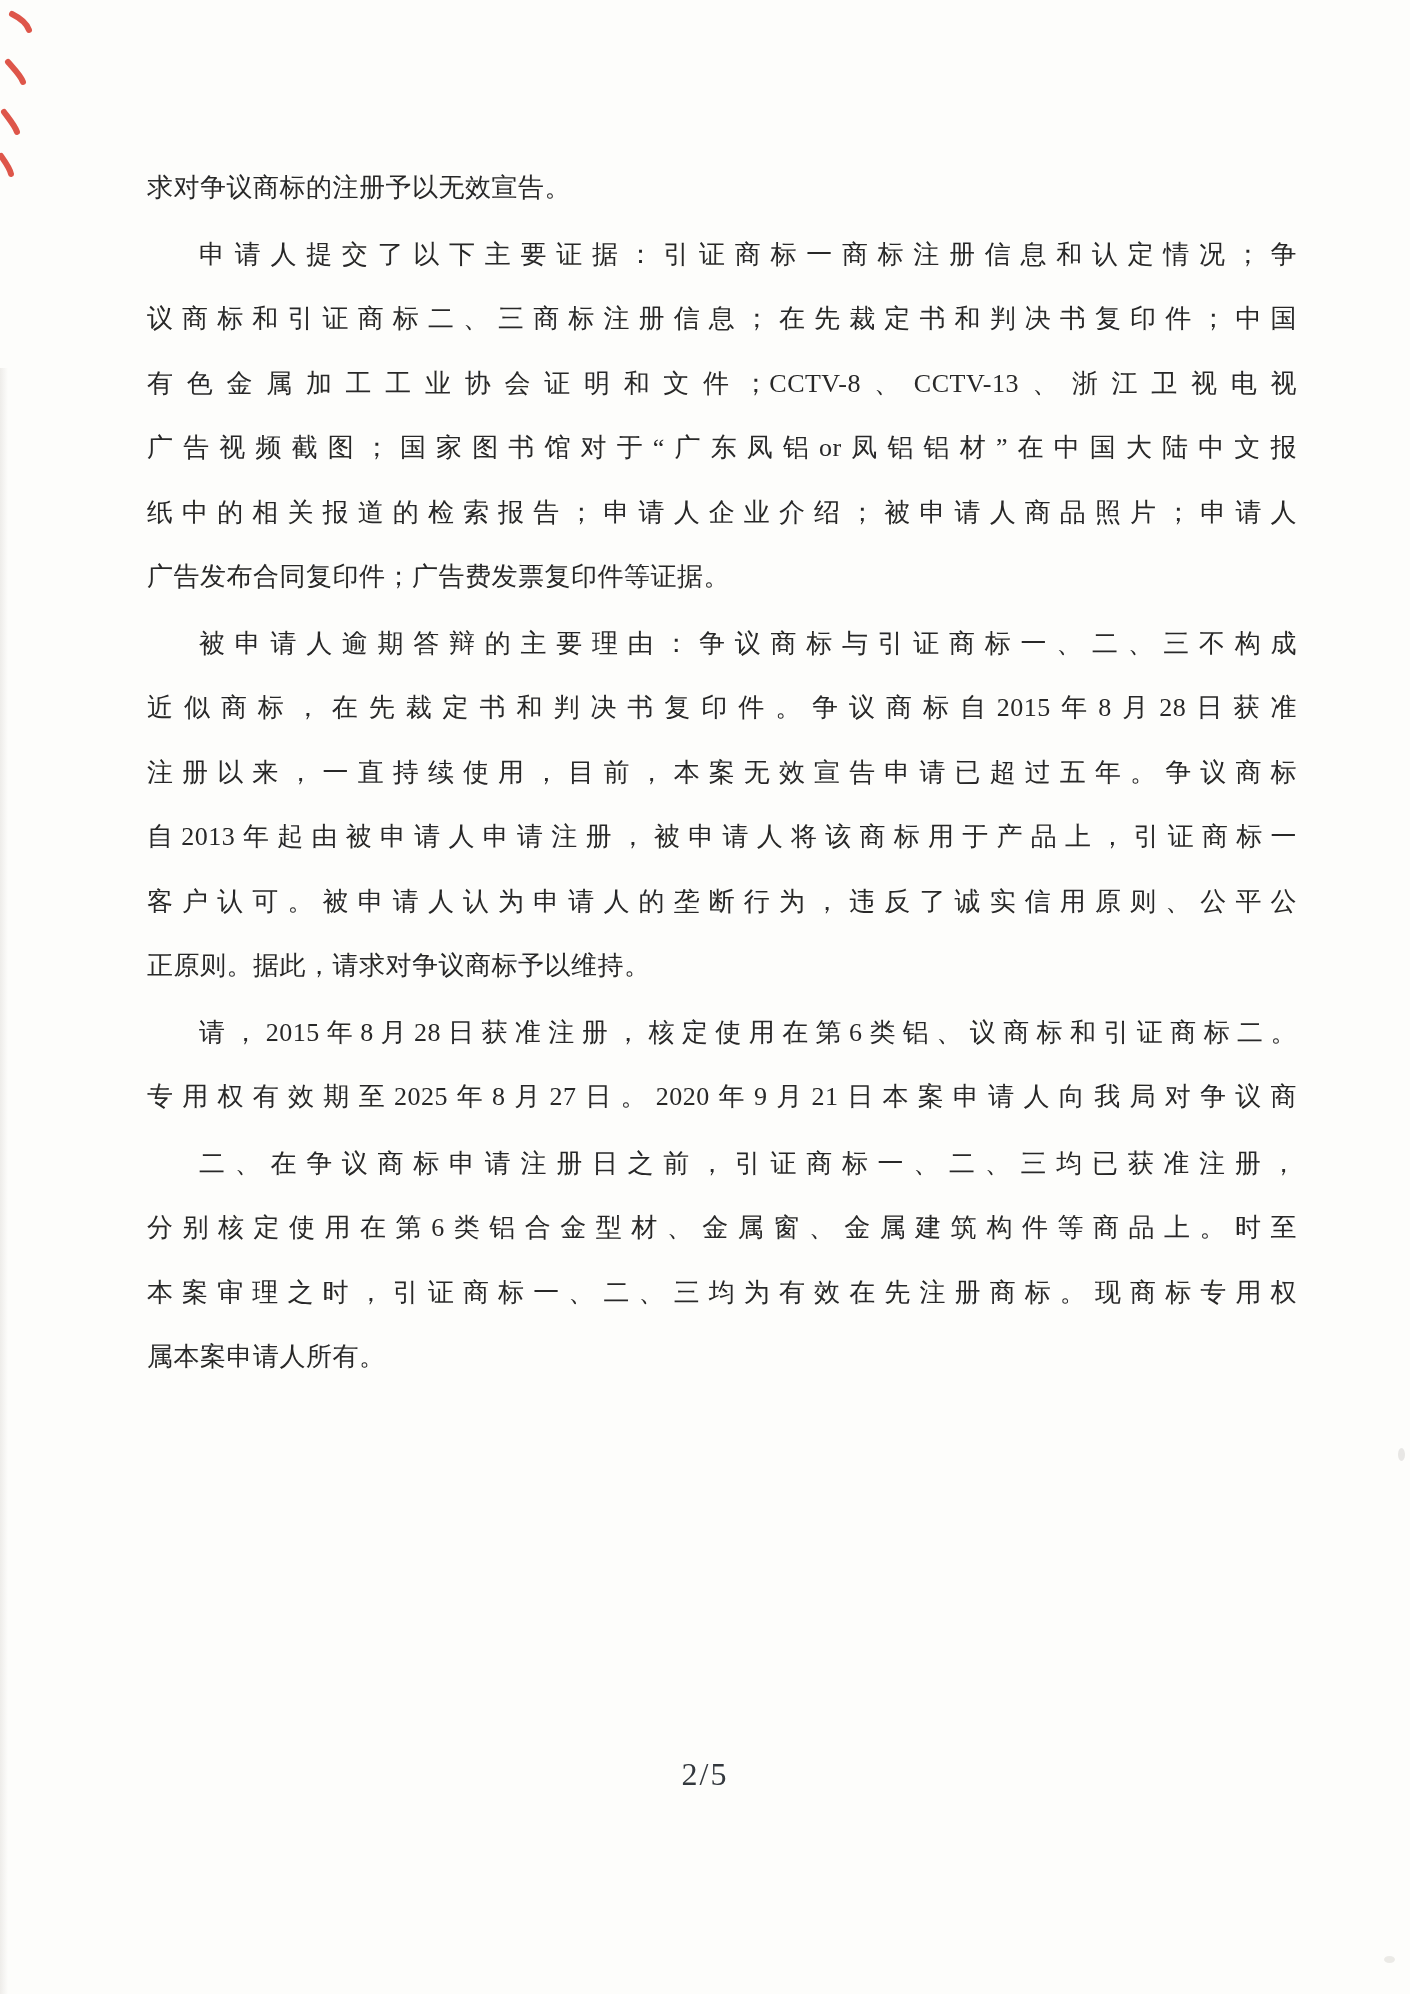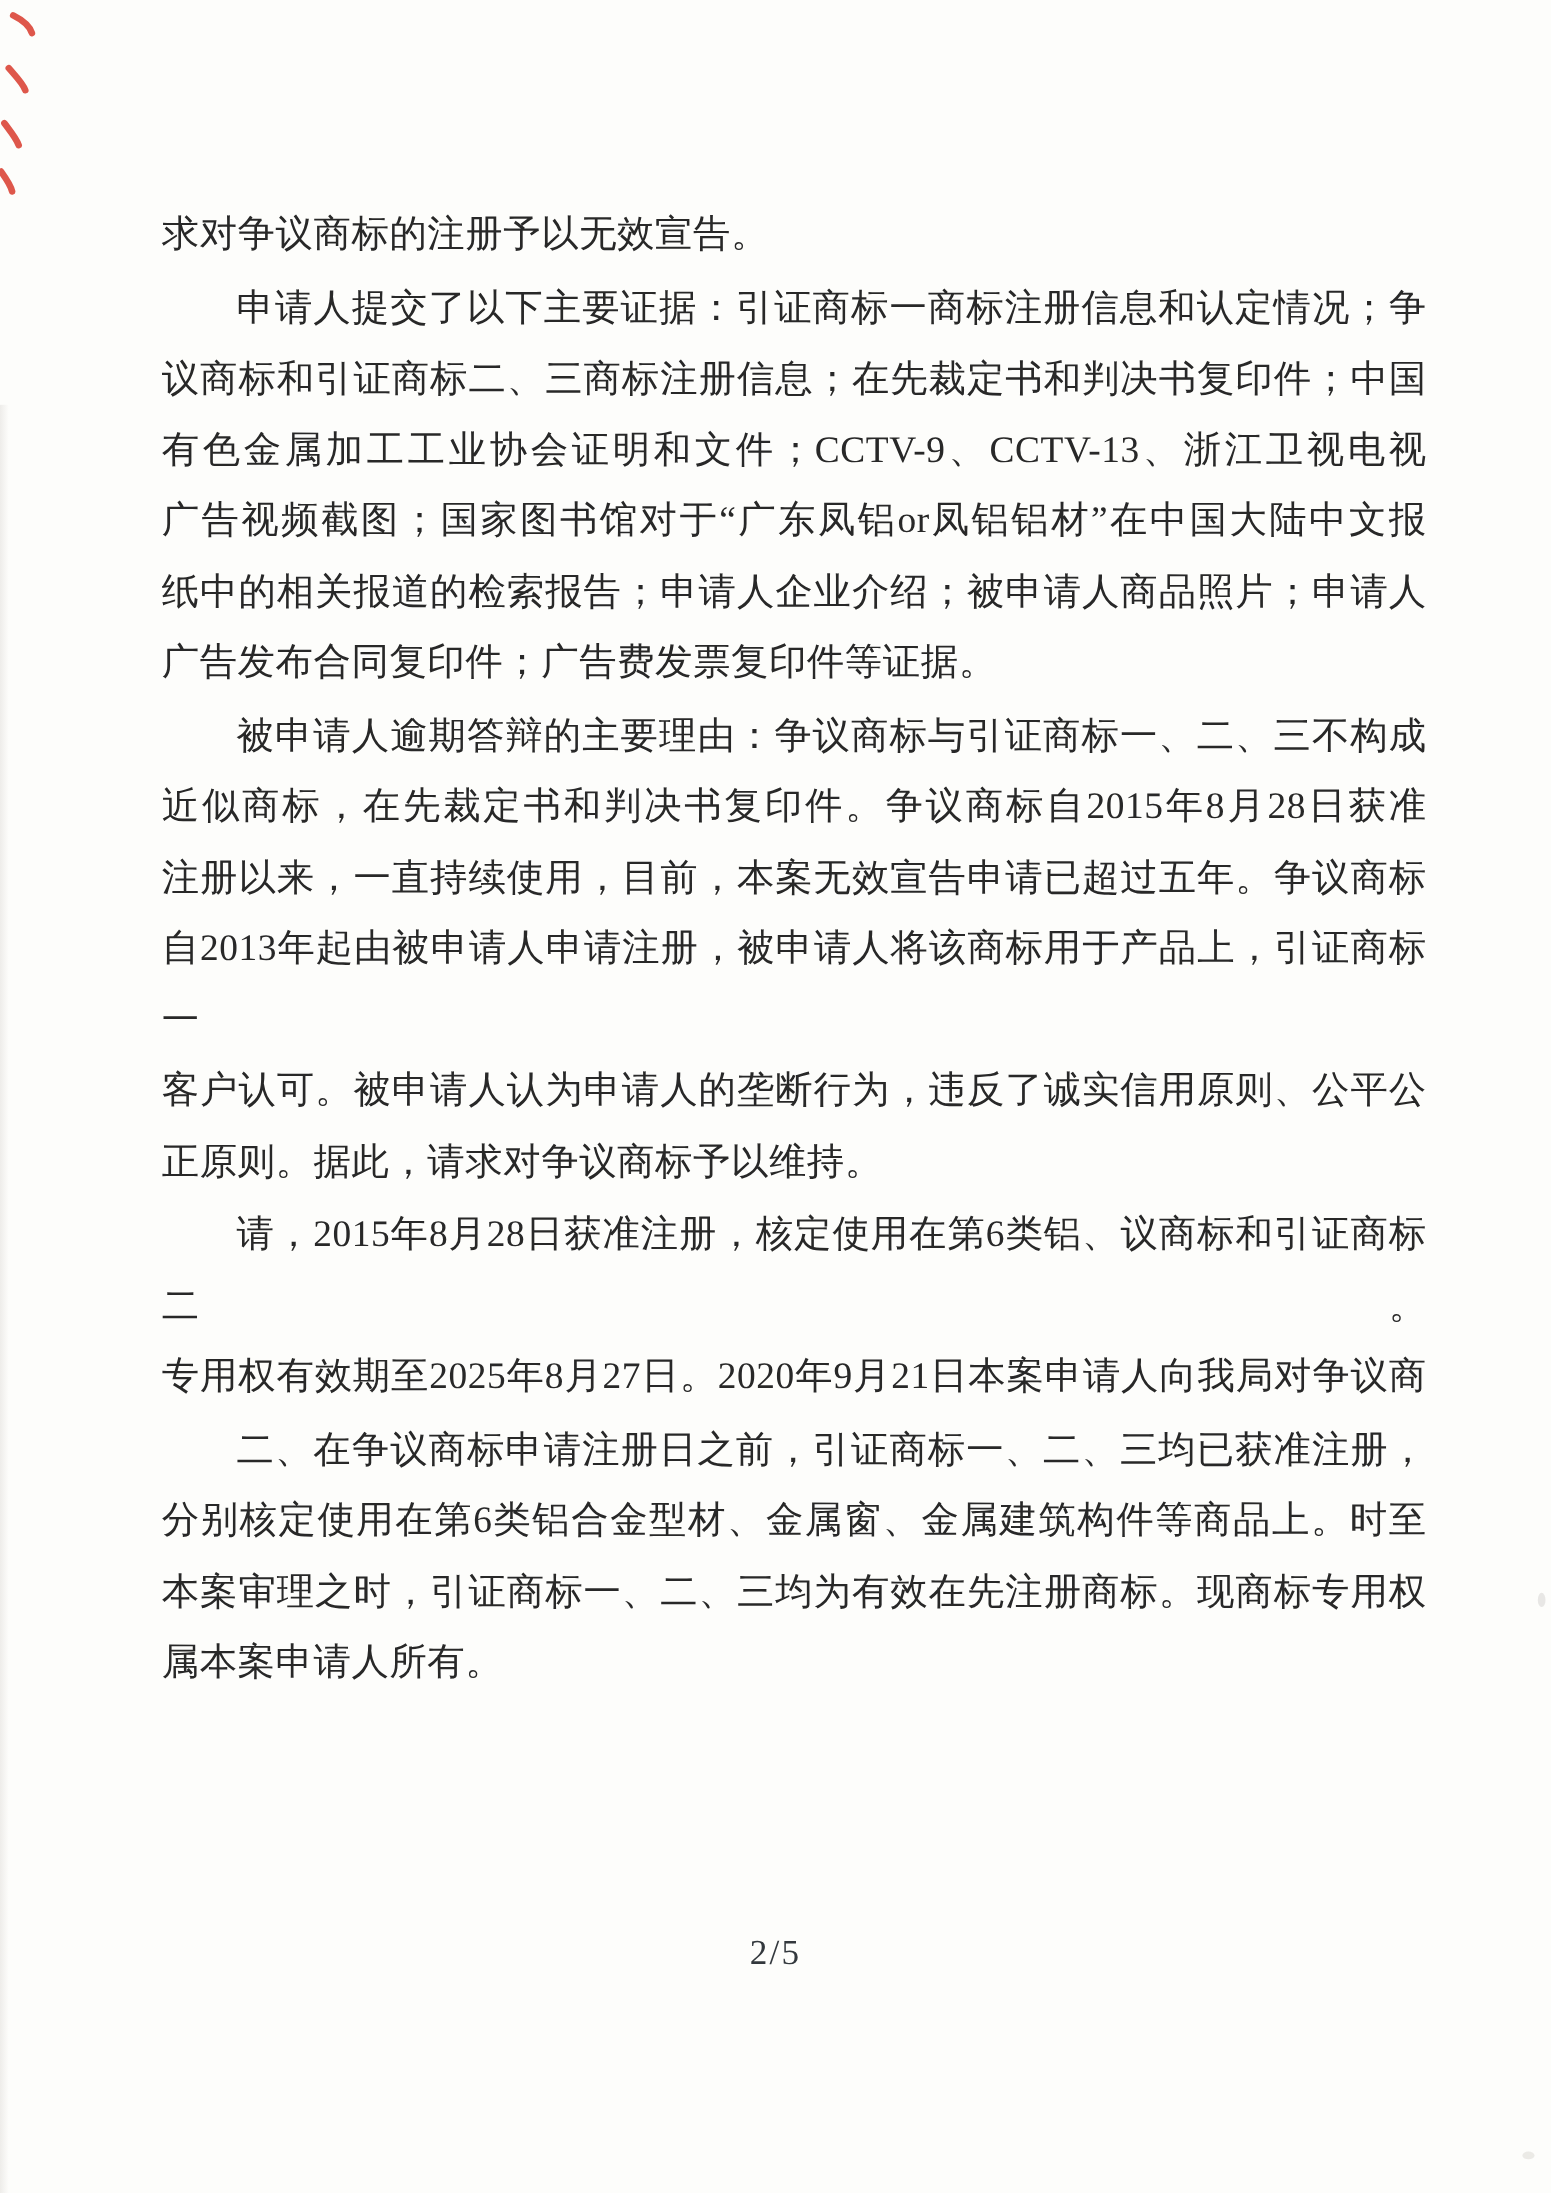--- a/index.html
+++ b/index.html
@@ -28,23 +28,23 @@
   .red-marks {
     position: absolute;
     left: 0;
     top: 4px;
     width: 40px;
     height: 180px;
   }
   .textblock {
     position: absolute;
     left: 147px;
-    top: 182px;
+    top: 156px;
     width: 1150px;
-    font-size: 34px;
+    font-size: 26px;
     line-height: 64.5px;
     letter-spacing: 0.5px;
     text-rendering: optimizeLegibility;
   }
   .para {
     margin: 0 0 2px 0;
   }
   .para.indent .line:first-child {
     text-indent: 2em;
   }
@@ -90,21 +90,21 @@
 
   <div class="edge-shadow"></div>
 
   <div class="textblock">
       <div class="para">
         <div class="line last">求对争议商标的注册予以无效宣告。</div>
       </div>
       <div class="para indent">
         <div class="line">申请人提交了以下主要证据：引证商标一商标注册信息和认定情况；争</div>
         <div class="line">议商标和引证商标二、三商标注册信息；在先裁定书和判决书复印件；中国</div>
-        <div class="line">有色金属加工工业协会证明和文件；CCTV-9、CCTV-13、浙江卫视电视</div>
+        <div class="line">有色金属加工工业协会证明和文件；CCTV-8、CCTV-13、浙江卫视电视</div>
         <div class="line">广告视频截图；国家图书馆对于“广东凤铝or凤铝铝材”在中国大陆中文报</div>
         <div class="line">纸中的相关报道的检索报告；申请人企业介绍；被申请人商品照片；申请人</div>
         <div class="line last">广告发布合同复印件；广告费发票复印件等证据。</div>
       </div>
       <div class="para indent">
         <div class="line">被申请人逾期答辩的主要理由：争议商标与引证商标一、二、三不构成</div>
         <div class="line">近似商标，在先裁定书和判决书复印件。争议商标自2015年8月28日获准</div>
         <div class="line">注册以来，一直持续使用，目前，本案无效宣告申请已超过五年。争议商标</div>
         <div class="line">自2013年起由被申请人申请注册，被申请人将该商标用于产品上，引证商标一</div>
         <div class="line">客户认可。被申请人认为申请人的垄断行为，违反了诚实信用原则、公平公</div>

